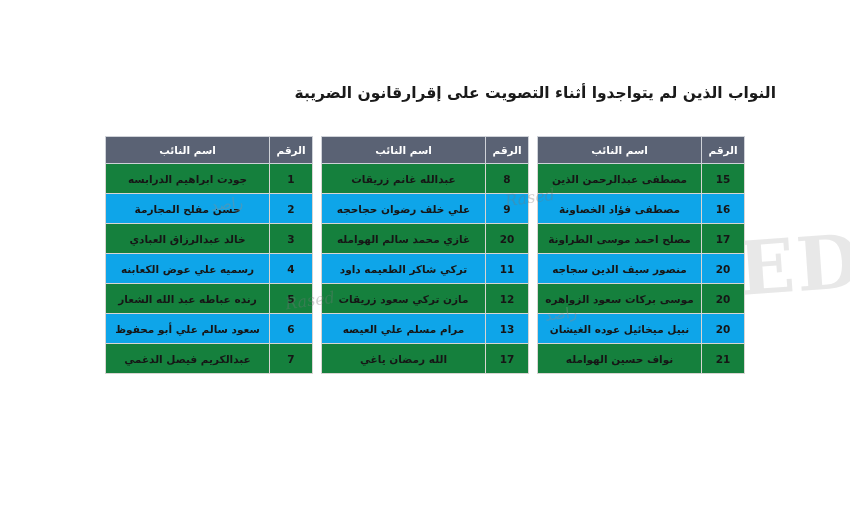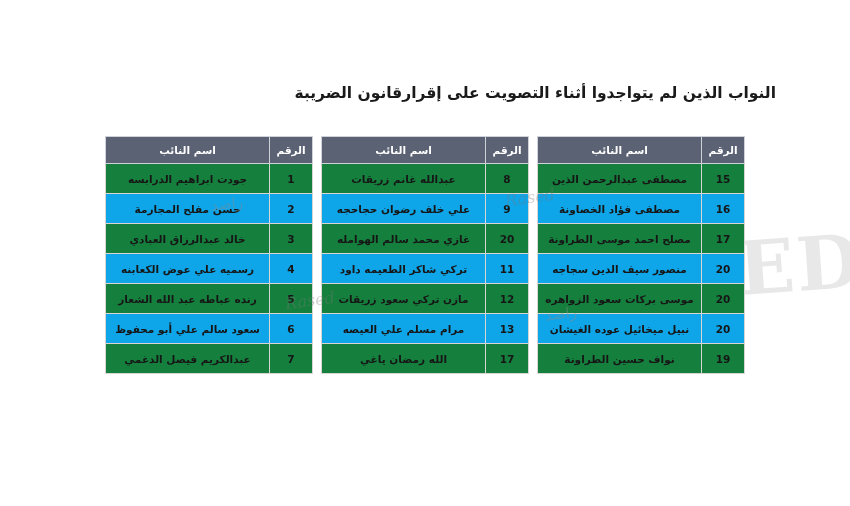--- a/index.html
+++ b/index.html
@@ -245,22 +245,22 @@
         </tr>
         <tr>
           <td class="num">20</td>
           <td class="name">موسى بركات سعود الزواهره</td>
         </tr>
         <tr class="alt">
           <td class="num">20</td>
           <td class="name">نبيل ميخائيل عوده الغيشان</td>
         </tr>
         <tr>
-          <td class="num">19</td>
-          <td class="name">نواف حسين الطراونة</td>
+          <td class="num">21</td>
+          <td class="name">نواف حسين الهوامله</td>
         </tr>
       </tbody>
     </table>
 
   </div>
 
   <div class="wm wm-rased-1">Rased</div>
   <div class="wm wm-rased-2">Rased</div>
   <div class="wm wm-nasser-1">راصد</div>
   <div class="wm wm-nasser-2">راصد</div>

